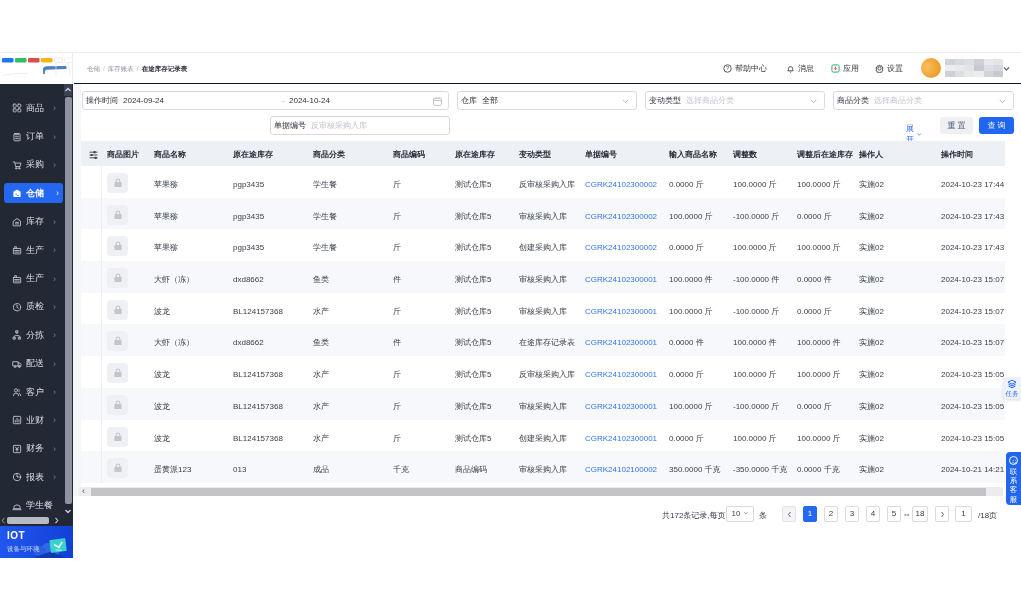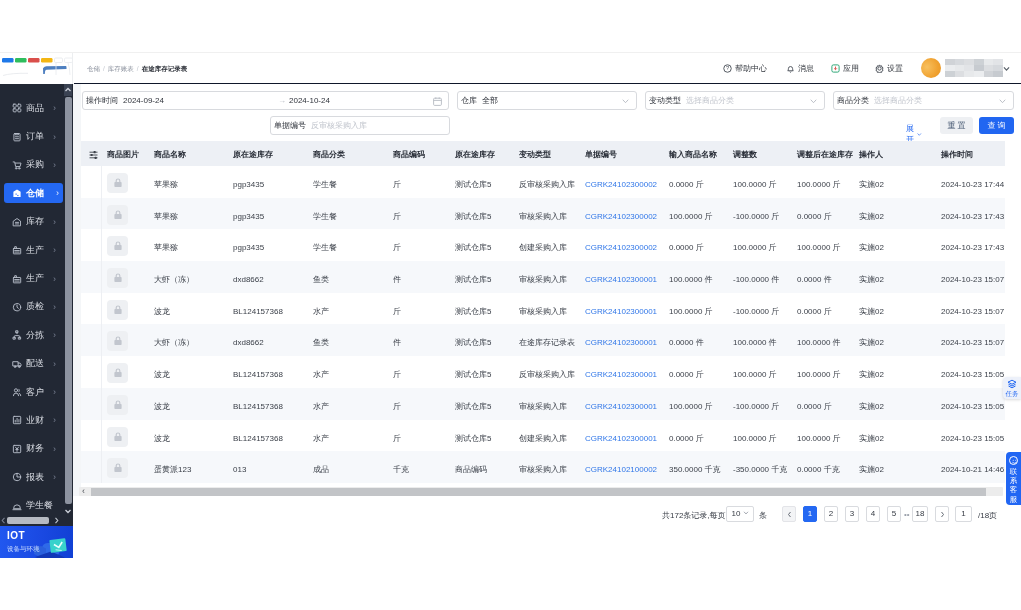--- a/index.html
+++ b/index.html
@@ -573,21 +573,21 @@
           <span style="left:152px">013</span>
           <span style="left:232px">成品</span>
           <span style="left:312px">千克</span>
           <span style="left:374px">商品编码</span>
           <span style="left:438px">审核采购入库</span>
           <span class="lnk" style="left:504px">CGRK24102100002</span>
           <span style="left:588px">350.0000 千克</span>
           <span style="left:652px">-350.0000 千克</span>
           <span style="left:716px">0.0000 千克</span>
           <span style="left:778px">实施02</span>
-          <span style="left:860px">2024-10-21 14:46</span>
+          <span style="left:860px">2024-10-21 14:21</span>
         </div>
  </div>
  <div id="colline"></div>
 
  <div id="bsb">
         <span class="ar">‹</span>
         <div class="thumb"></div>
       </div>
 
  <div id="pag">

